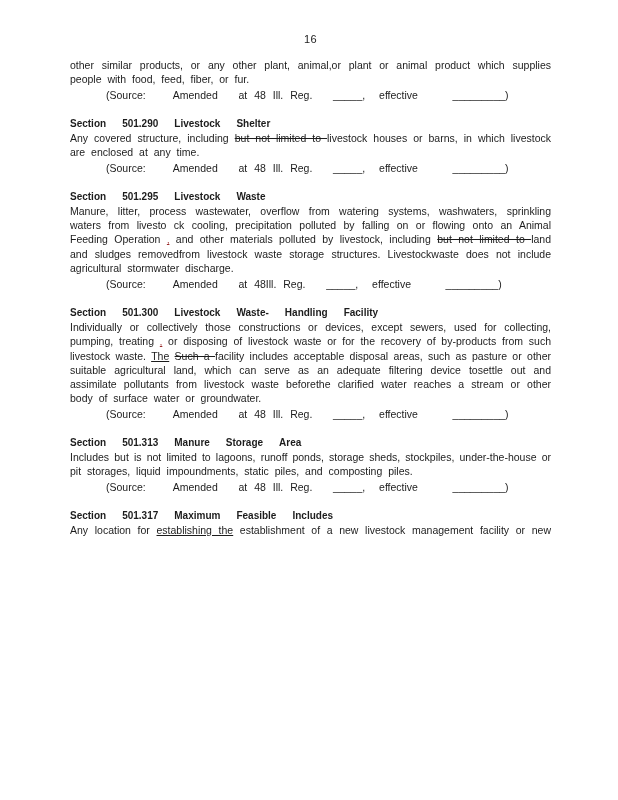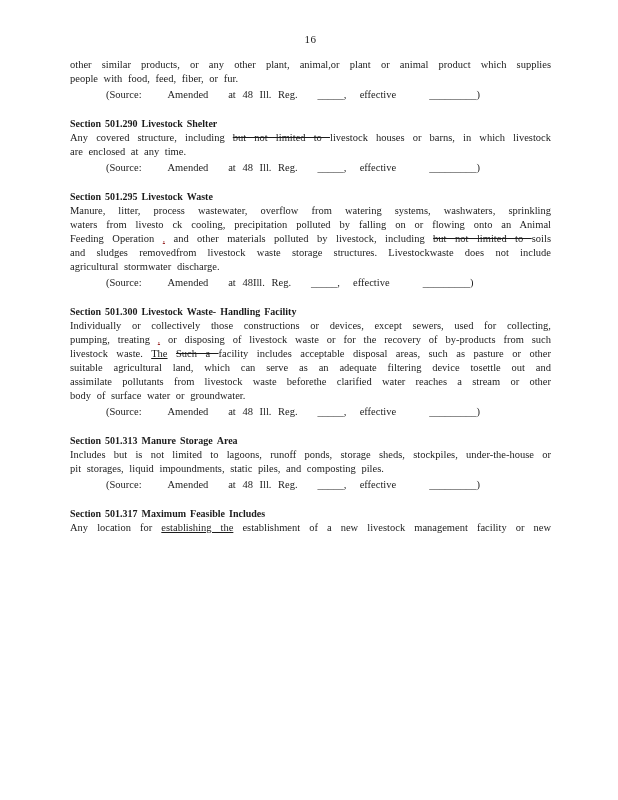--- a/index.html
+++ b/index.html
@@ -2,21 +2,21 @@
 <html><head>
 <meta charset="utf-8">
 <style>
   * { margin: 0; padding: 0; box-sizing: border-box; }
   html, body { background: #ffffff; }
   .page {
     position: relative;
     width: 618px;
     height: 626px;
     background: #ffffff;
-    font-family: Liberation Serif, serif;
+    font-family: Liberation Sans, sans-serif;
     color: #1c1c1c;
     padding: 32px 67px 0 70px;
     overflow: hidden;
   }
   .page-number {
     text-align: center;
     font-size: 11px;
     line-height: 14px;
     letter-spacing: 0.5px;
   }
@@ -26,21 +26,21 @@
     margin-top: 2px;
     margin-left: 36px;
     font-size: 10.5px;
     line-height: 14px;
     white-space: pre-wrap;
     word-spacing: 4px;
   }
   .block.heading {
     margin-top: 15px;
     display: flex;
-    gap: 4px;
+    gap: 16px;
     font-weight: bold;
     font-size: 10px;
     line-height: 14px;
     text-align: center;
   }
   .ln {
     font-size: 10.5px;
     line-height: 14px;
     text-align: justify;
     text-align-last: justify;
@@ -82,21 +82,21 @@
       <div class="block source">(Source:    Amended   at 48 Ill. Reg.   _____,  effective     _________)</div>
       <div class="block heading">
         <span>Section</span>
         <span>501.295</span>
         <span>Livestock</span>
         <span>Waste</span>
       </div>
       <div class="block paragraph">
         <div class="ln"><span>Manure, litter, process wastewater, overflow from watering systems, washwaters, sprinkling</span></div>
         <div class="ln"><span>waters from livesto ck cooling, precipitation polluted by falling on or flowing onto an Animal</span></div>
-        <div class="ln"><span>Feeding Operation </span><span class="ins" style="color: rgb(155, 44, 44);">,</span><span> and other materials polluted by livestock, including </span><span class="strike">but not limited to </span><span>soils</span></div>
+        <div class="ln"><span>Feeding Operation </span><span class="ins" style="color: rgb(155, 44, 44);">,</span><span> and other materials polluted by livestock, including </span><span class="strike">but not limited to </span><span>land</span></div>
         <div class="ln"><span>and sludges removedfrom livestock waste storage structures. Livestockwaste does not include</span></div>
         <div class="ln ln-last"><span>agricultural stormwater discharge.</span></div>
       </div>
       <div class="block source">(Source:    Amended   at 48Ill. Reg.   _____,  effective     _________)</div>
       <div class="block heading">
         <span>Section</span>
         <span>501.300</span>
         <span>Livestock</span>
         <span>Waste-</span>
         <span>Handling</span>

